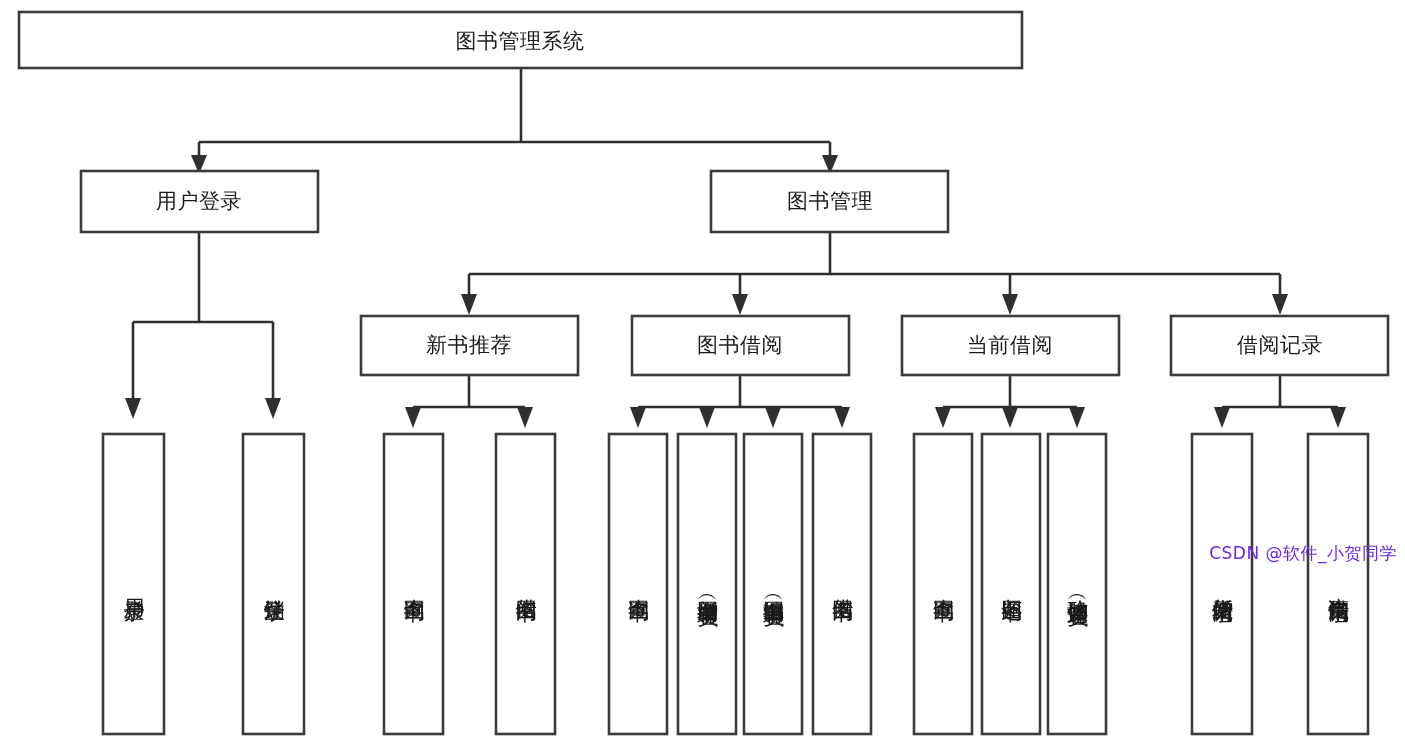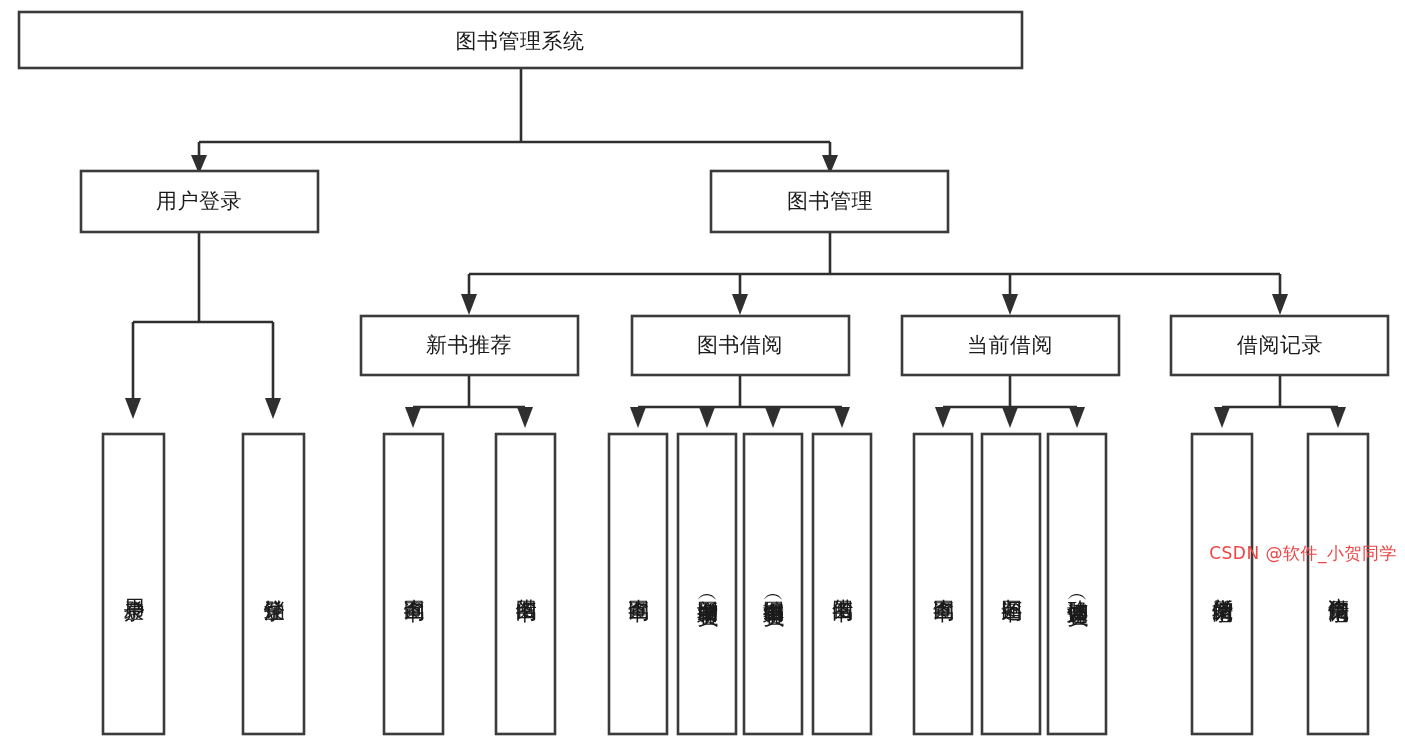--- a/index.html
+++ b/index.html
@@ -62,21 +62,21 @@
     white-space: nowrap;
     text-align: center;
     pointer-events: none;
   }
   #watermark {
     position: absolute;
     right: 8px;
     bottom: 6px;
     font-family: "DejaVu Sans", "Liberation Sans", sans-serif;
     font-size: 17px;
-    color: #ef4444;
+    color: #6d28d9;
     letter-spacing: 0.5px;
     white-space: nowrap;
   }
 </style>
 </head>
 <body>
 
 <div id="diagram-root">
 
   <svg id="flowchart" viewBox="0 0 1405 747">

